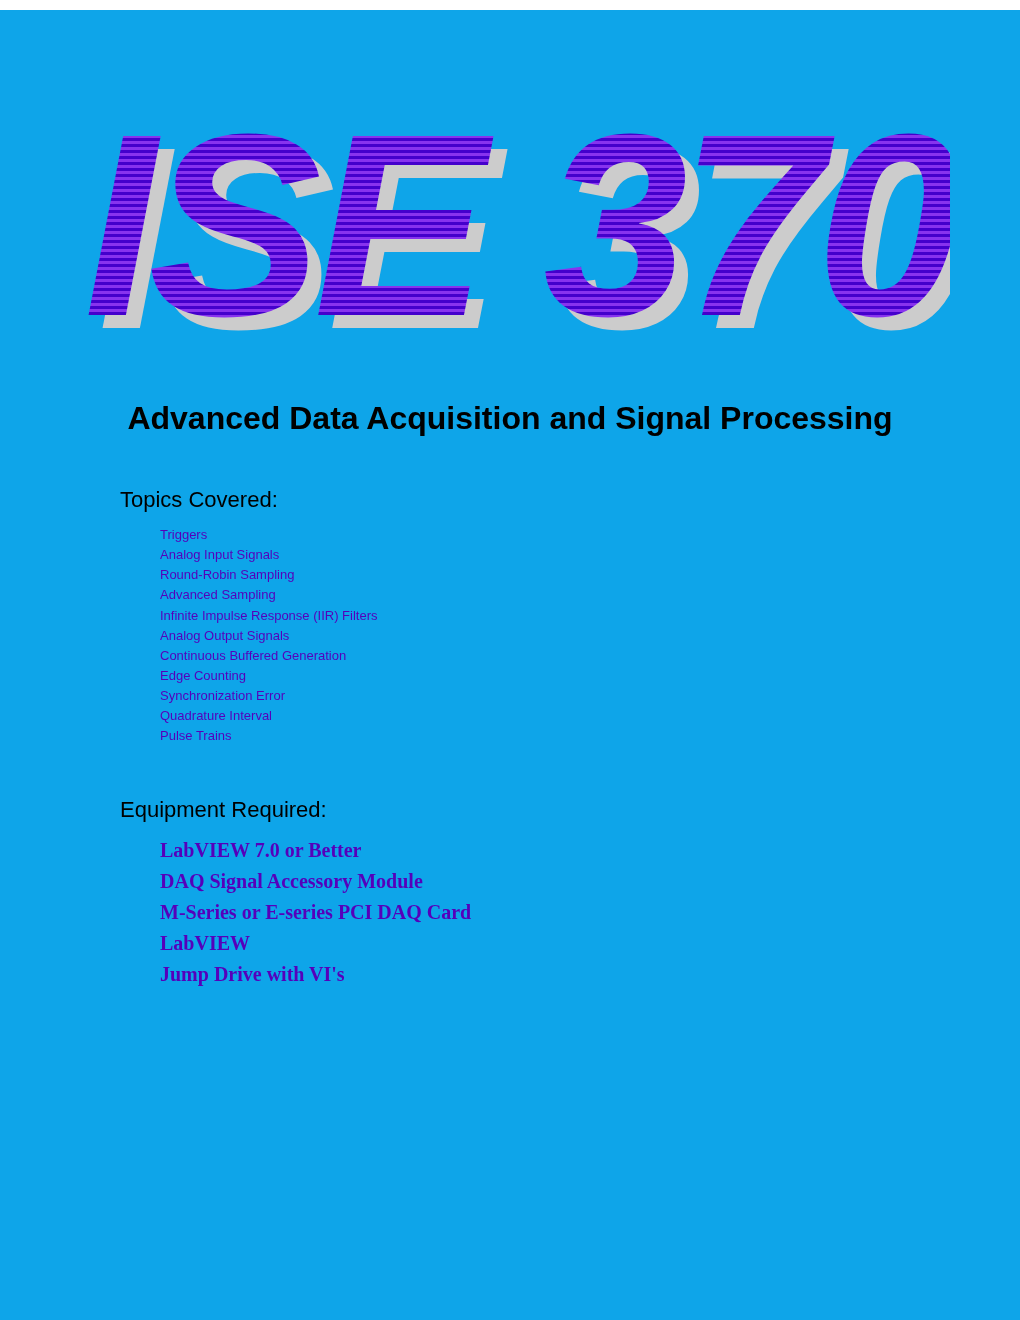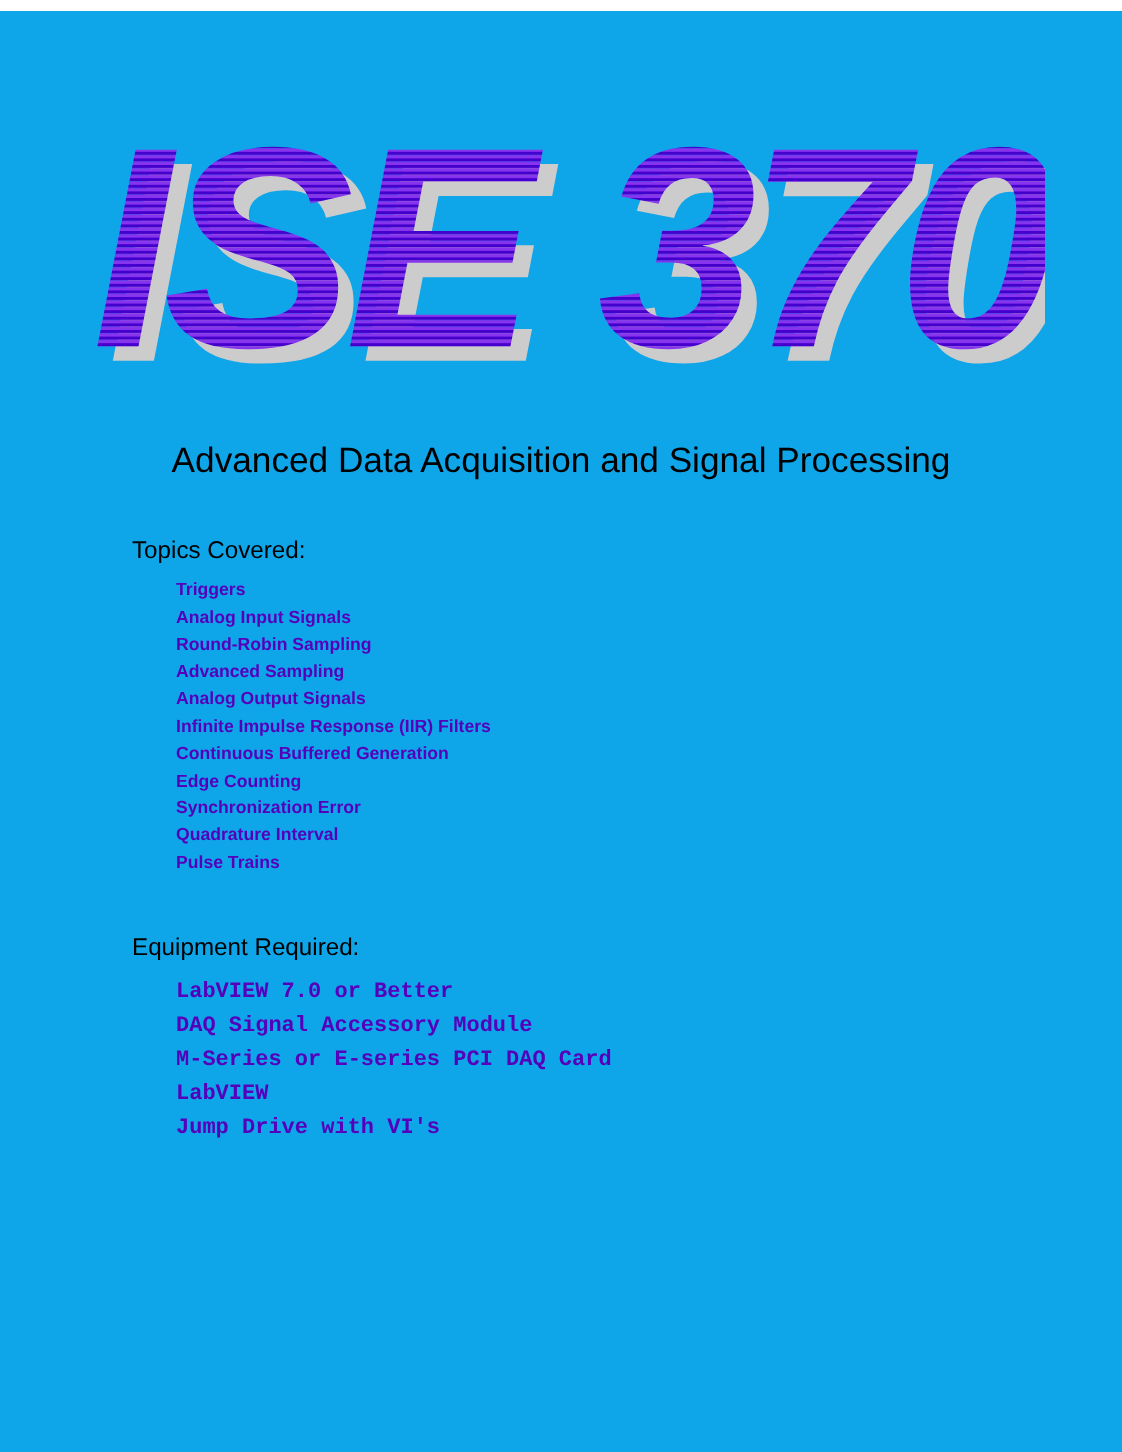--- a/index.html
+++ b/index.html
@@ -37,57 +37,57 @@
       position: relative;
     }
 
     .title-section {
       text-align: center;
       margin-bottom: 50px;
     }
 
     .main-title {
       font-size: 32px;
-      font-weight: normal;
+      font-weight: bold;
       color: #000000;
       font-family: Arial, Helvetica, sans-serif;
     }
 
     .content-section {
       margin-left: 60px;
       margin-bottom: 50px;
     }
 
     .section-header {
       font-size: 22px;
       font-weight: normal;
       color: #000000;
       margin-bottom: 12px;
       font-family: Arial, Helvetica, sans-serif;
     }
 
     .topic-item {
-      font-size: 16px;
-      font-weight: bold;
+      font-size: 13px;
+      font-weight: normal;
       color: #5500bb;
       line-height: 1.55;
       font-family: Arial, Helvetica, sans-serif;
       margin-left: 40px;
     }
 
     .equipment-section {
       margin-left: 60px;
     }
 
     .equipment-item {
       font-size: 20px;
       font-weight: bold;
       color: #5500bb;
       line-height: 1.55;
-      font-family: Liberation Mono, monospace;
+      font-family: Liberation Serif, serif;
       margin-left: 40px;
     }
 
     
     .logo-svg-container {
       width: 880px;
       height: 300px;
       position: relative;
       margin: 0 auto;
     }
@@ -122,22 +122,22 @@
     <h1 class="main-title">Advanced Data Acquisition and Signal Processing</h1>
   </div>
 
   <div class="content-section">
     <div class="section-header">Topics Covered:</div>
     <div id="topics-list">
         <div class="topic-item">Triggers</div>
         <div class="topic-item">Analog Input Signals</div>
         <div class="topic-item">Round-Robin Sampling</div>
         <div class="topic-item">Advanced Sampling</div>
+        <div class="topic-item">Infinite Impulse Response (IIR) Filters</div>
         <div class="topic-item">Analog Output Signals</div>
-        <div class="topic-item">Infinite Impulse Response (IIR) Filters</div>
         <div class="topic-item">Continuous Buffered Generation</div>
         <div class="topic-item">Edge Counting</div>
         <div class="topic-item">Synchronization Error</div>
         <div class="topic-item">Quadrature Interval</div>
         <div class="topic-item">Pulse Trains</div>
       </div>
   </div>
 
   <div class="equipment-section">
     <div class="section-header">Equipment Required:</div>

